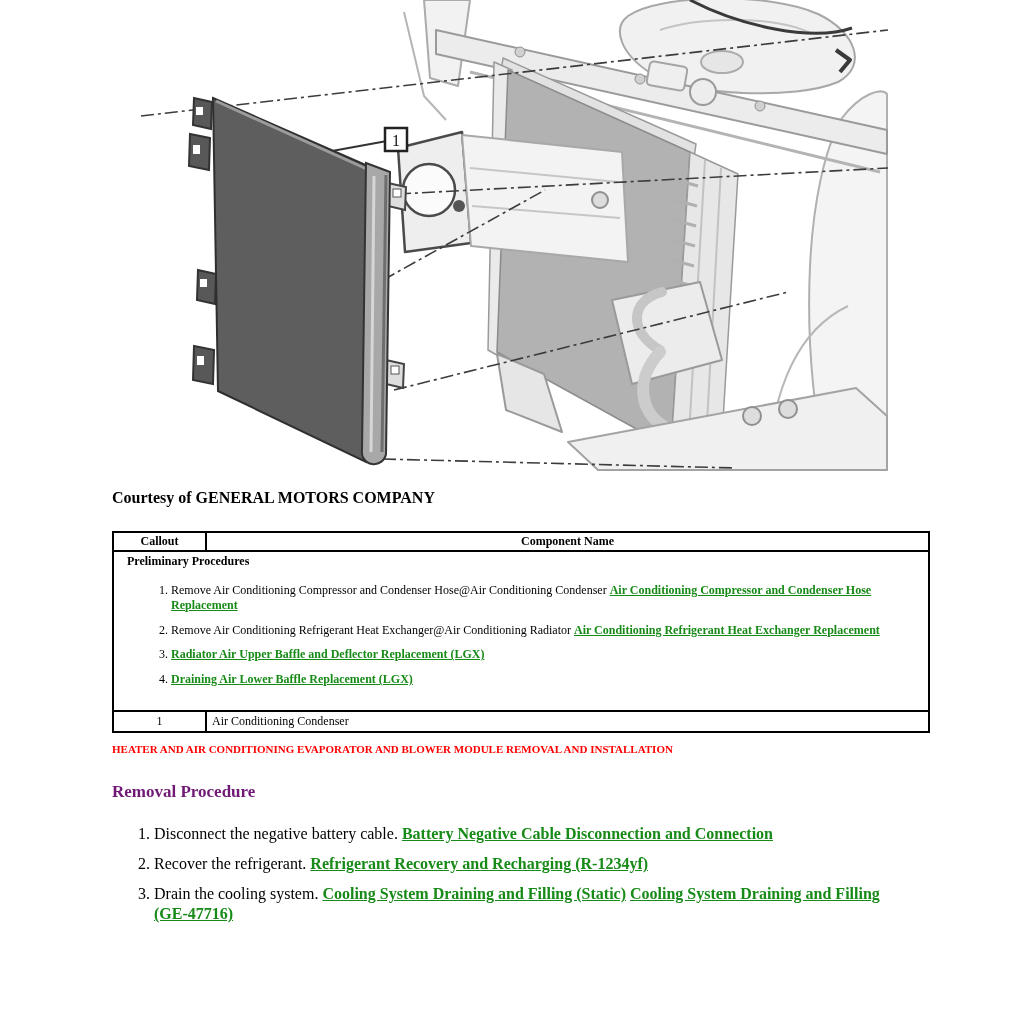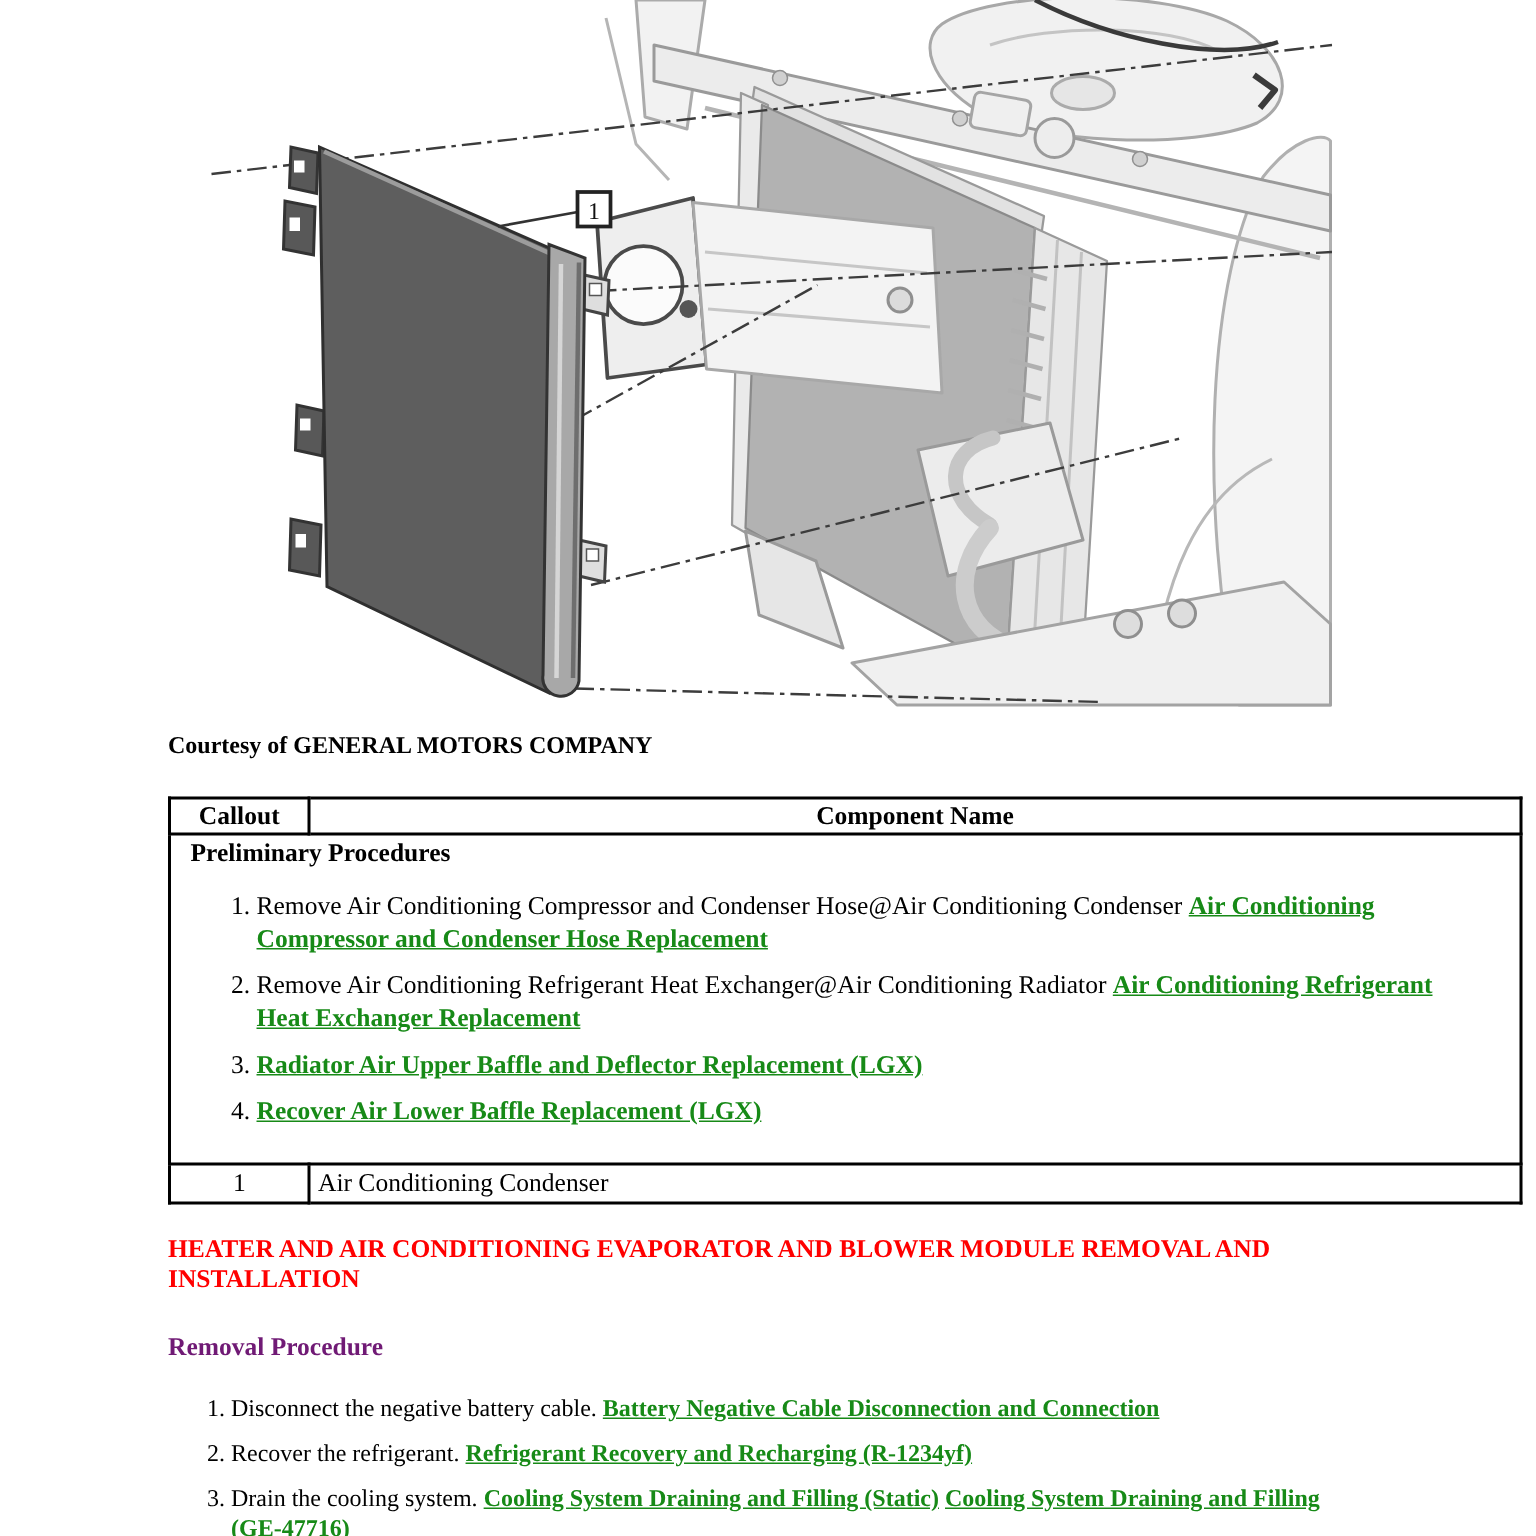--- a/index.html
+++ b/index.html
@@ -25,22 +25,22 @@
     font-size: 16px;
     text-decoration: underline;
     cursor: pointer;
   }
   .courtesy { font-weight: bold; font-size: 16px; margin-top: 12px; }
 
   
   table.callout-table {
     border-collapse: collapse;
     margin: 23px 0 0 112px;
-    width: 903px;
-    font-size: 17px;
+    width: 818px;
+    font-size: 12px;
   }
   table.callout-table th, table.callout-table td {
     border: 2px solid #000;
     vertical-align: top;
   }
   th.col-callout { width: 93px; }
   table.callout-table th {
     font-weight: bold; text-align: center; padding: 1px 2px;
   }
   td.prelim-cell { padding: 2px 28px 14px 13px; }
@@ -52,25 +52,25 @@
 
   a.glink {
     color: #178a17;
     font-weight: bold;
     text-decoration: underline;
     cursor: pointer;
   }
 
   
   .red-heading {
-    margin: 20px 0 0 112px;
+    margin: 10px 0 0 112px;
     width: 800px;
     color: #ff0000;
     font-weight: bold;
-    font-size: 17px;
+    font-size: 11px;
     line-height: 1.15;
   }
   .green-subheading {
     margin: 26px 0 0 112px;
     color: #701a75;
     font-weight: bold;
     font-size: 17px;
   }
   ol.steps {
     margin: 22px 0 0 112px;
@@ -201,21 +201,21 @@
           <li>
             <span>Remove Air Conditioning Compressor and Condenser Hose@Air Conditioning Condenser </span><a class="glink">Air Conditioning Compressor and Condenser Hose Replacement</a>
           </li>
           <li>
             <span>Remove Air Conditioning Refrigerant Heat Exchanger@Air Conditioning Radiator </span><a class="glink">Air Conditioning Refrigerant Heat Exchanger Replacement</a>
           </li>
           <li>
             <a class="glink">Radiator Air Upper Baffle and Deflector Replacement (LGX)</a>
           </li>
           <li>
-            <a class="glink">Recover Air Lower Baffle Replacement (LGX)</a>
+            <a class="glink">Draining Air Lower Baffle Replacement (LGX)</a>
           </li>
         </ol>
       </td>
     </tr>
     <tr>
       <td class="cell-num">1</td>
       <td class="cell-comp">Air Conditioning Condenser</td>
     </tr>
   </tbody>
     </table>

